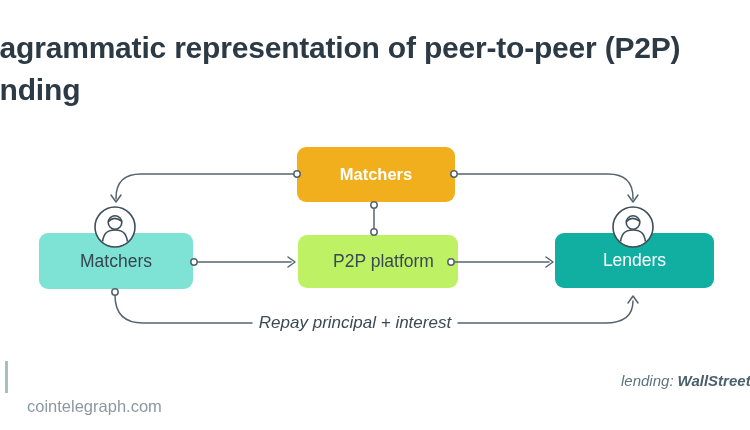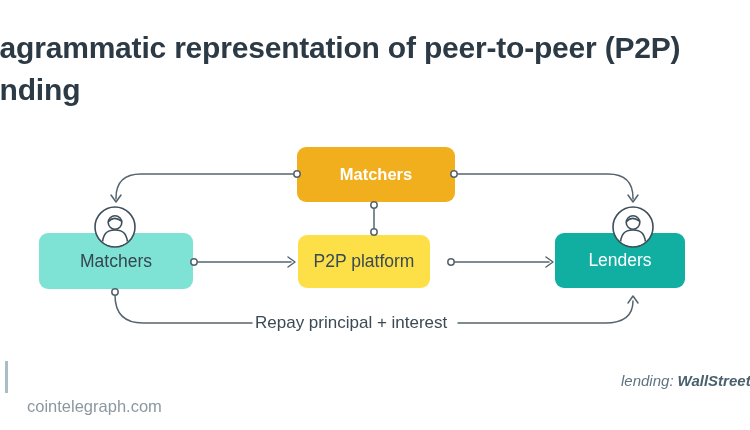--- a/index.html
+++ b/index.html
@@ -15,28 +15,28 @@
   #title-line2{left:-25px;top:73px;}
 
   .node{
     position:absolute;border-radius:9px;
     display:flex;align-items:center;justify-content:center;
     font-size:17.5px;color:#36454f;
   }
   #node-matchers{left:297px;top:147px;width:158px;height:55px;background:#f2af1d;
     color:#ffffff;font-weight:700;font-size:16.5px;}
   #node-borrowers{left:39px;top:233px;width:154px;height:56px;background:#7ee3d5;}
-  #node-p2p{left:298px;top:235px;width:132px;height:53px;background:#fde047;color:#3a4a54;}
-  #node-lenders{left:555px;top:233px;width:130px;height:55px;background:#10afa2;color:#ffffff;}
+  #node-p2p{left:298px;top:235px;width:149px;height:53px;background:#bef264;color:#3a4a54;padding-left:11px;}
+  #node-lenders{left:555px;top:233px;width:159px;height:55px;background:#10afa2;color:#ffffff;}
 
   #diagram-svg{position:absolute;left:0;top:0;pointer-events:none;}
 
   #edge-label{
-    position:absolute;left:255px;top:313px;width:200px;
-    font-size:17px;color:#3b4a54;font-weight:500;
+    position:absolute;left:255px;top:313px;width:200px;text-align:center;
+    font-style:italic;font-size:17px;color:#3b4a54;font-weight:500;
   }
 
   #footer-bar{position:absolute;left:5px;top:361px;width:3px;height:32px;background:#a9bdc7;}
   #footer-site{position:absolute;left:27px;top:369px;font-size:16.5px;color:#8b98a0;margin-top:28px;}
   #footer-source{position:absolute;left:621px;top:372px;white-space:nowrap;
     font-size:15px;font-style:italic;color:#5e7380;}
   #footer-source .src-name{font-weight:700;color:#49606e;margin-left:4px;}
 </style>
 </head>
 <body>

